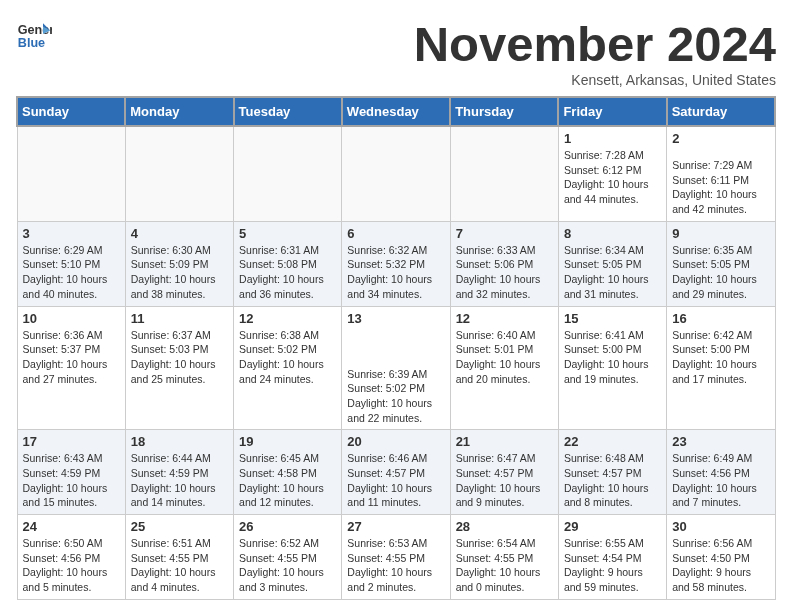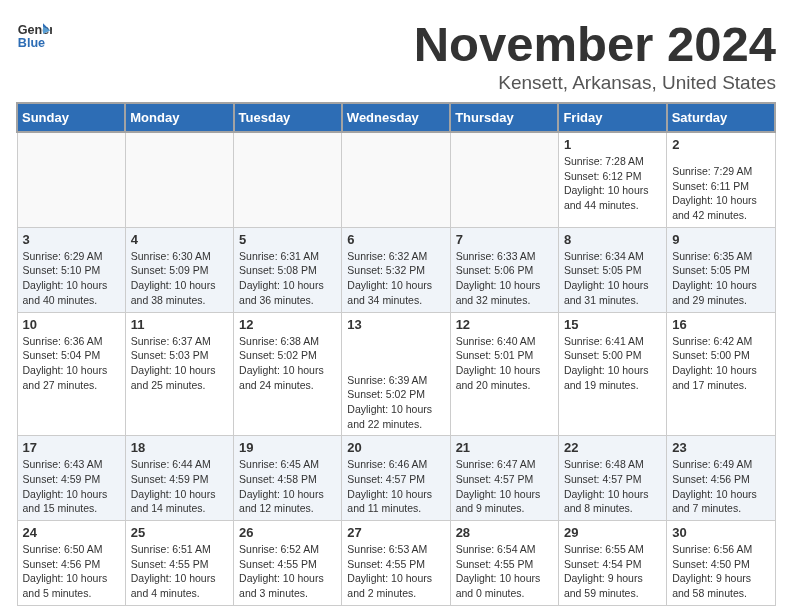--- a/index.html
+++ b/index.html
@@ -27,21 +27,21 @@
     }
     .title-area {
       text-align: right;
     }
     .month-title {
       font-size: 49px;
       font-weight: bold;
       color: #333;
     }
     .location {
-      font-size: 19px;
+      font-size: 14px;
       color: #555;
     }
     .calendar {
       width: 100%;
       border-collapse: collapse;
     }
     .calendar th {
       background-color: #2d6db5;
       color: #fff;
       font-size: 13px;
@@ -178,21 +178,21 @@
           <div class="cell-content" style="white-space: pre-line;">Sunrise: 6:35 AM
 Sunset: 5:05 PM
 Daylight: 10 hours
 and 29 minutes.</div>
         </td>
       </tr>
       <tr>
         <td>
           <span class="day-num">10</span>
           <div class="cell-content" style="white-space: pre-line;">Sunrise: 6:36 AM
-Sunset: 5:04 PM
+Sunset: 5:37 PM
 Daylight: 10 hours
 and 27 minutes.</div>
         </td>
         <td>
           <span class="day-num">11</span>
           <div class="cell-content" style="white-space: pre-line;">Sunrise: 6:37 AM
 Sunset: 5:03 PM
 Daylight: 10 hours
 and 25 minutes.</div>
         </td>

